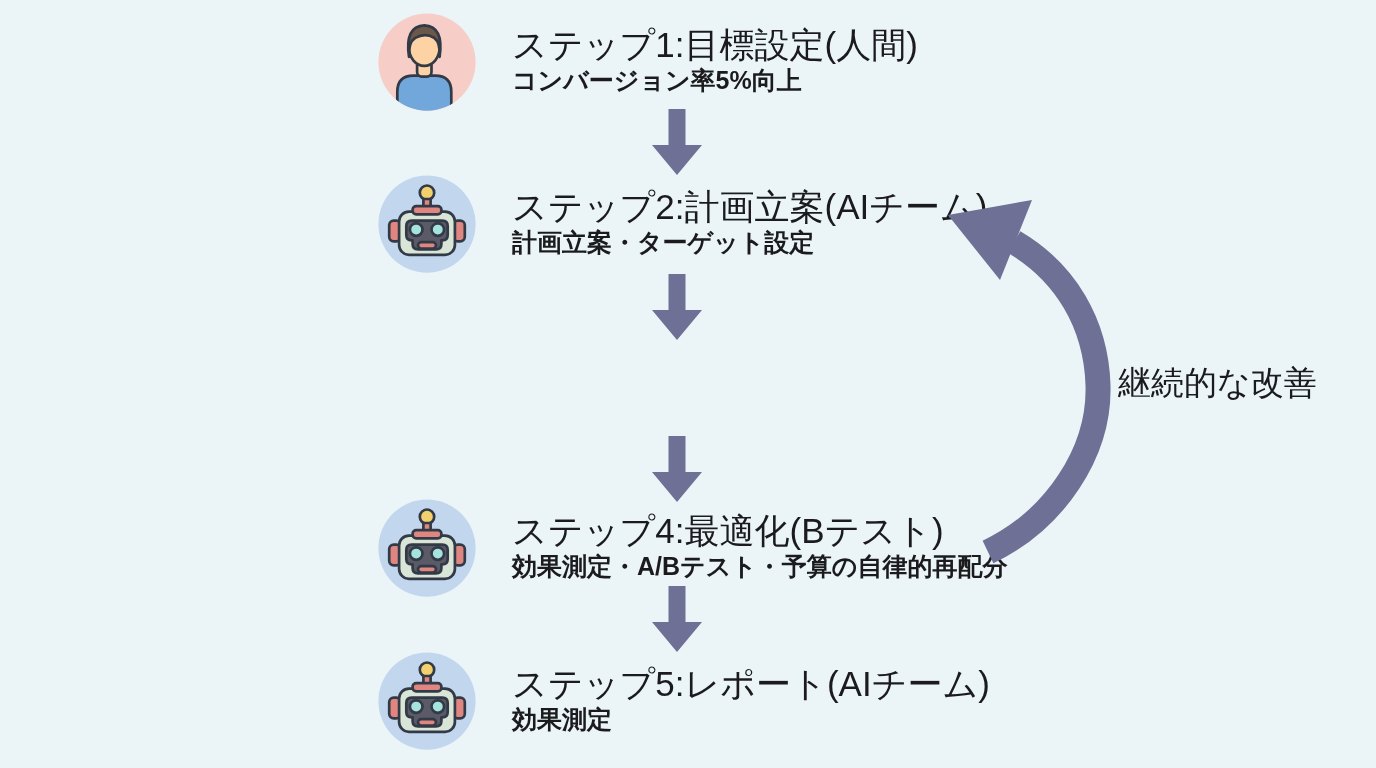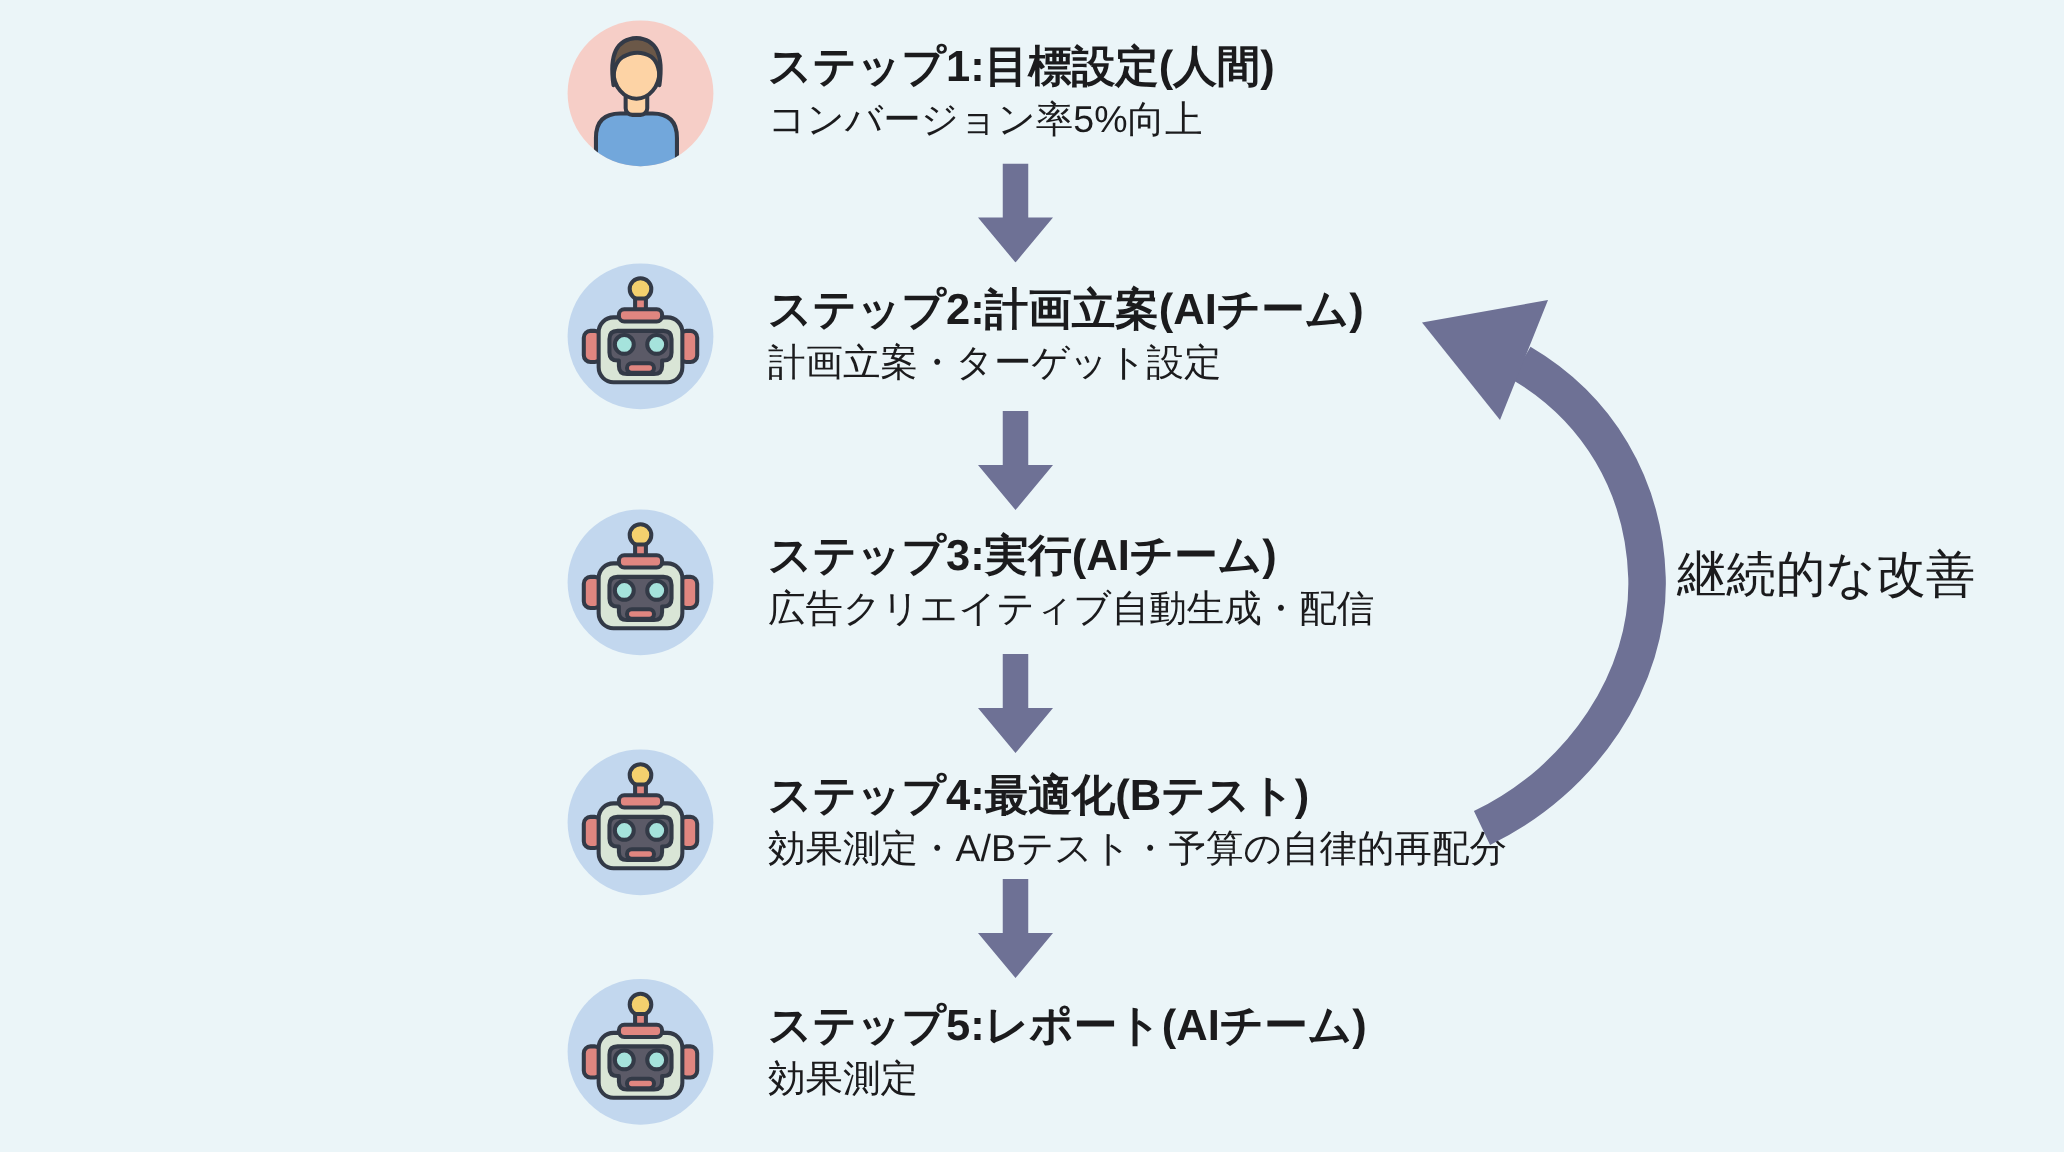--- a/index.html
+++ b/index.html
@@ -8,24 +8,24 @@
     --robot-circle:#c2d7ee; --robot-head:#d9e5d6; --robot-face:#5b5a67;
     --robot-eye:#a5e3dc; --robot-red:#e08680; --robot-yellow:#f3d06e;
     --outline:#333a47;
   }
   html,body{margin:0;padding:0;}
   body{font-family:"Liberation Sans","DejaVu Sans",sans-serif;background:var(--bg);}
   .canvas{position:relative;width:1376px;height:768px;background:var(--bg);overflow:hidden;}
   .step{position:absolute;left:373px;width:760px;height:118px;}
   .avatar{position:absolute;left:0;top:0;width:108px;height:108px;}
   .avatar svg{width:108px;height:108px;display:block;}
-  .title{position:absolute;left:139px;top:18px;font-size:29px;line-height:34px;
+  .title{position:absolute;left:139px;top:18px;font-size:35px;line-height:34px;
+         font-weight:400;color:var(--text);white-space:nowrap;}
+  .subtitle{position:absolute;left:139px;top:55px;font-size:25px;line-height:30px;
          font-weight:700;color:var(--text);white-space:nowrap;}
-  .subtitle{position:absolute;left:139px;top:55px;font-size:25px;line-height:30px;
-         font-weight:400;color:var(--text);white-space:nowrap;}
   .down-arrow{position:absolute;left:652px;width:50px;height:66px;}
   .loop-arrow{position:absolute;left:930px;top:185px;width:200px;height:390px;}
   .loop-label{position:absolute;left:1118px;top:368px;font-size:33px;line-height:30px;
          color:var(--text);white-space:nowrap;}
   
   .s-out{stroke:var(--outline);stroke-width:3;stroke-linejoin:round;stroke-linecap:round;}
   .f-arrow{fill:var(--arrow);}
   .sk-arrow{stroke:var(--arrow);fill:none;}
   .f-human-circle{fill:var(--human-circle);}
   .f-skin{fill:var(--skin);}
@@ -89,29 +89,20 @@
   <div class="step" style="top:172px">
     <div class="avatar">
       <svg viewBox="0 0 120 120">
           <use href="#sym-robot"></use>
         </svg>
     </div>
     <div class="title">ステップ2:計画立案(AIチーム)</div>
     <div class="subtitle">計画立案・ターゲット設定</div>
   </div>
 
-  <div class="step" style="top:336px">
-    <div class="avatar">
-      <svg viewBox="0 0 120 120">
-          <use href="#sym-robot"></use>
-        </svg>
-    </div>
-    <div class="title">ステップ3:実行(AIチーム)</div>
-    <div class="subtitle">広告クリエイティブ自動生成・配信</div>
-  </div>
 
   <div class="step" style="top:496px">
     <div class="avatar">
       <svg viewBox="0 0 120 120">
           <use href="#sym-robot"></use>
         </svg>
     </div>
     <div class="title">ステップ4:最適化(Bテスト)</div>
     <div class="subtitle">効果測定・A/Bテスト・予算の自律的再配分</div>
   </div>

